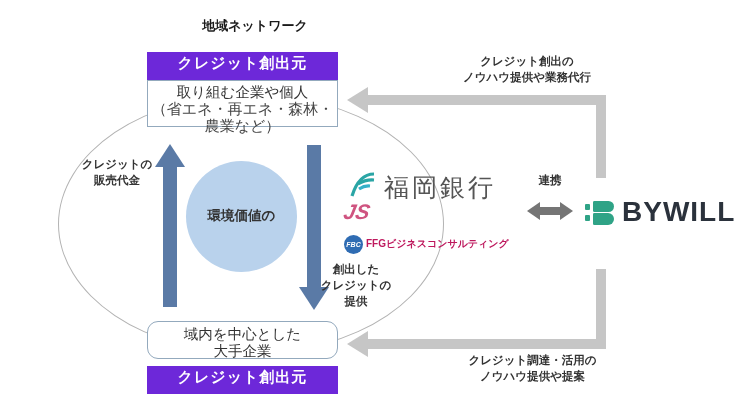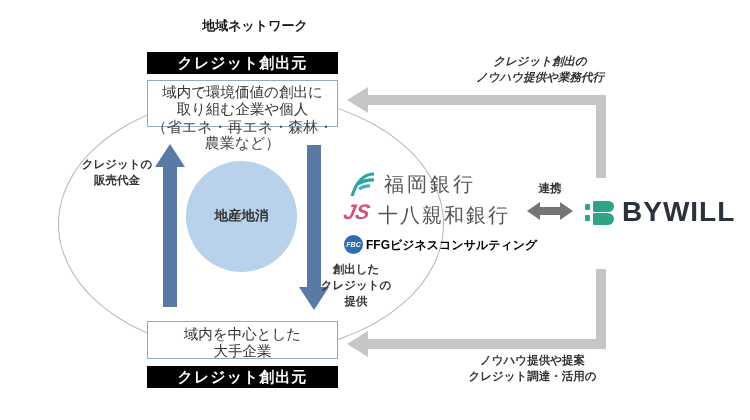--- a/index.html
+++ b/index.html
@@ -5,44 +5,44 @@
   html,body{margin:0;padding:0;background:#fff;}
   body{font-family:"Liberation Sans","DejaVu Sans",sans-serif;color:#333;}
   #canvas{position:relative;width:750px;height:420px;background:#ffffff;overflow:hidden;}
   .abs{position:absolute;}
   .center{text-align:center;}
   
   .ellipse{left:58px;top:94px;width:384px;height:258px;border:1px solid #b3b3b3;border-radius:50%;z-index:0;}
   
   .header{left:95px;top:17px;width:320px;font-size:13px;font-weight:bold;line-height:1.45;color:#1a1a1a;z-index:2;}
   
-  .badge{width:191px;height:22px;background:#000000;color:#fff;font-size:15px;font-weight:bold;line-height:22px;text-align:center;z-index:3;letter-spacing:1px;}
+  .badge{width:191px;height:28px;background:#6d28d9;color:#fff;font-size:15px;font-weight:bold;line-height:22px;text-align:center;z-index:3;letter-spacing:1px;}
   .badge-top{left:147px;top:52px;}
   .badge-bottom{left:147px;top:366px;}
   
   .node-box{width:191px;background:#fff;border:1px solid #93a9bd;box-sizing:border-box;z-index:2;text-align:center;color:#333;}
   .box-top{left:147px;top:80px;height:47px;padding-top:3px;}
   .box-top .l{font-size:14.5px;line-height:1.2;}
   .box-top .note{font-size:15px;color:#444;line-height:1.1;}
-  .box-bottom{left:147px;top:321px;height:38px;padding-top:4px;}
+  .box-bottom{left:147px;top:321px;height:38px;padding-top:4px;border-radius:11px;}
   .box-bottom .l{font-size:14.5px;line-height:1.2;}
   
   .small-label{font-size:11.5px;font-weight:bold;line-height:1.4;color:#333;z-index:2;}
   
   .shaft-v{background:#5a7aa6;z-index:1;}
   .tri{width:0;height:0;z-index:1;}
   .tri-up{border-left:15px solid transparent;border-right:15px solid transparent;border-bottom:23px solid #5a7aa6;}
   .tri-down{border-left:15px solid transparent;border-right:15px solid transparent;border-top:23px solid #5a7aa6;}
   
   .circle{left:186px;top:161px;width:111px;height:111px;border-radius:50%;background:#b9d2ec;display:flex;align-items:center;justify-content:center;z-index:1;}
   .circle-text{font-size:13.5px;font-weight:bold;color:#333;line-height:1.55;text-align:center;}
   
-  .partner-name-lg{font-size:20px;color:#555;letter-spacing:3px;z-index:2;}
+  .partner-name-lg{font-size:25px;color:#555;letter-spacing:3px;z-index:2;}
   .partner-name-md{font-size:20px;color:#555;letter-spacing:2px;z-index:2;}
-  .partner-name-sm{font-size:12px;font-weight:bold;color:#000000;z-index:2;text-align:center;}
+  .partner-name-sm{font-size:10px;font-weight:bold;color:#be185d;z-index:2;text-align:center;}
   .js-mark{font-size:21px;font-weight:900;font-style:italic;color:#cf5480;transform:skewX(-12deg);z-index:2;}
   .fbc-mark{width:19px;height:19px;border-radius:50%;background:#2f6cb3;color:#fff;font-size:7px;font-weight:bold;display:flex;align-items:center;justify-content:center;z-index:2;font-style:italic;}
   
   .conn{background:#c6c6c6;z-index:1;}
   .conn-head{width:0;height:0;border-top:13px solid transparent;border-bottom:13px solid transparent;border-right:21px solid #c6c6c6;z-index:1;}
   
   .link-arrow{left:527px;top:202px;width:46px;height:18px;z-index:2;}
   .link-shaft{position:absolute;left:12px;top:5px;width:22px;height:8px;background:#757575;}
   .link-tri-l{position:absolute;left:0;top:0;width:0;height:0;border-top:9px solid transparent;border-bottom:9px solid transparent;border-right:13px solid #757575;}
   .link-tri-r{position:absolute;right:0;top:0;width:0;height:0;border-top:9px solid transparent;border-bottom:9px solid transparent;border-left:13px solid #757575;}
@@ -61,92 +61,90 @@
 <div id="canvas">
 
   <div class="abs ellipse"></div>
 
   <div class="abs header center">
     <div>地域ネットワーク</div>
   </div>
 
   <div class="abs badge badge-top">クレジット創出元</div>
   <div class="abs node-box box-top">
-    <div class="l">域内で環境価値の創出に</div>
     <div class="l">取り組む企業や個人</div>
     <div class="note">（省エネ・再エネ・森林・農業など）</div>
   </div>
 
   <div class="abs small-label center" style="left:62px;top:156px;width:110px;">
     <div>クレジットの</div>
     <div>販売代金</div>
   </div>
 
   <div class="abs tri tri-up" style="left:155px;top:144px;"></div>
   <div class="abs shaft-v" style="left:163px;top:166px;width:14px;height:141px;"></div>
 
   <div class="abs shaft-v" style="left:307px;top:145px;width:14px;height:143px;"></div>
   <div class="abs tri tri-down" style="left:299px;top:287px;"></div>
 
   <div class="abs circle">
     <div class="circle-text">
-      <div>地産地消</div>
+      <div>環境価値の</div>
     </div>
   </div>
 
   <div class="abs small-label center" style="left:312px;top:261px;width:88px;">
     <div>創出した</div>
     <div>クレジットの</div>
     <div>提供</div>
   </div>
 
   <svg class="abs" style="left:349px;top:172px;z-index:2;" width="28" height="26" viewBox="0 0 28 26">
     <path d="M25,2 C16,2 8,8 3,24" fill="none" stroke="#2aa5a5" stroke-width="3.2"></path>
     <path d="M25,8 C18,7.5 13,9.5 9,12" fill="none" stroke="#2aa5a5" stroke-width="3.2"></path>
     <path d="M21,14 C16.5,13.5 13,15 10,17" fill="none" stroke="#35b0c8" stroke-width="3.2"></path>
   </svg>
   <div class="abs partner-name-lg" style="left:384px;top:171px;">福岡銀行</div>
 
   <div class="abs js-mark" style="left:344px;top:200px;">JS</div>
-  <div class="abs partner-name-md" style="left:378px;top:202px;">十八親和銀行</div>
 
   <div class="abs fbc-mark" style="left:344px;top:235px;">FBC</div>
   <div class="abs partner-name-sm" style="left:366px;top:237px;">FFGビジネスコンサルティング</div>
 
-  <div class="abs small-label center" style="left:528px;top:180px;width:44px;">連携</div>
+  <div class="abs small-label center" style="left:528px;top:172px;width:44px;">連携</div>
   <div class="abs link-arrow">
     <span class="link-tri-l"></span>
     <span class="link-shaft"></span>
     <span class="link-tri-r"></span>
   </div>
 
   <div class="abs bywill-icon">
     <span class="bw-dot1"></span>
     <span class="bw-dot2"></span>
     <span class="bw-lobe1"></span>
     <span class="bw-lobe2"></span>
   </div>
   <div class="abs bywill-word">BYWILL</div>
 
   <div class="abs conn" style="left:596px;top:95px;width:10px;height:83px;"></div>
   <div class="abs conn" style="left:367px;top:95px;width:239px;height:10px;"></div>
   <div class="abs conn-head" style="left:347px;top:87px;"></div>
 
-  <div class="abs small-label center" style="left:445px;top:53px;width:190px;font-style:italic;">
+  <div class="abs small-label center" style="left:432px;top:53px;width:190px;">
     <div>クレジット創出の</div>
     <div>ノウハウ提供や業務代行</div>
   </div>
 
   <div class="abs conn" style="left:596px;top:269px;width:10px;height:80px;"></div>
   <div class="abs conn" style="left:367px;top:339px;width:239px;height:10px;"></div>
   <div class="abs conn-head" style="left:347px;top:331px;"></div>
 
   <div class="abs small-label center" style="left:435px;top:352px;width:195px;">
+    <div>クレジット調達・活用の</div>
     <div>ノウハウ提供や提案</div>
-    <div>クレジット調達・活用の</div>
   </div>
 
   <div class="abs node-box box-bottom">
     <div class="l">域内を中心とした</div>
     <div class="l">大手企業</div>
   </div>
   <div class="abs badge badge-bottom">クレジット創出元</div>
 
 </div>
 

